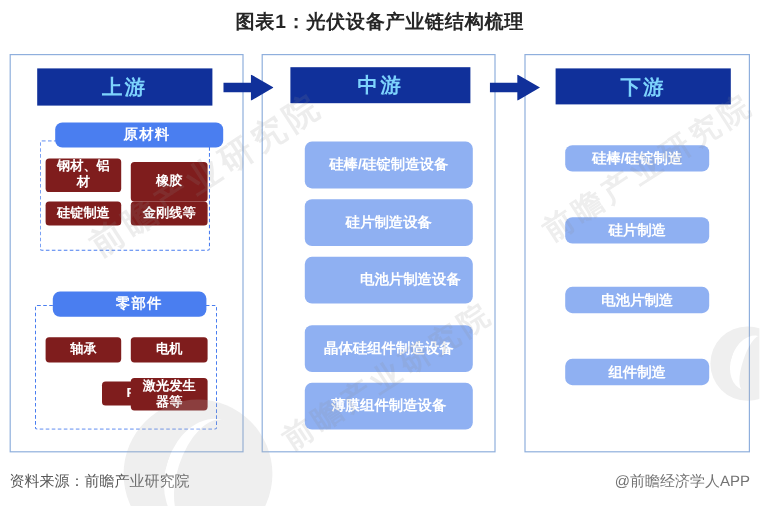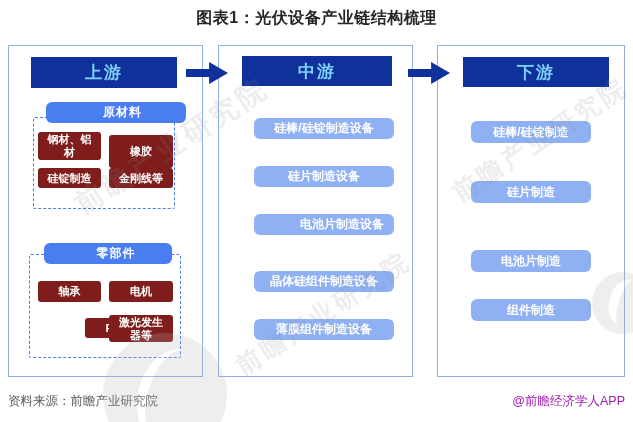--- a/index.html
+++ b/index.html
@@ -43,31 +43,31 @@
   }
   .u-c1 { left:29px;  top:86px;  width:63px; height:28px; }
   .u-c2 { left:100px; top:89px;  width:64px; height:33px; }
   .u-c3 { left:29px;  top:122px; width:63px; height:20px; }
   .u-c4 { left:100px; top:122px; width:64px; height:20px; }
   .u-c5 { left:29px;  top:235px; width:63px; height:21px; }
   .u-c6 { left:100px; top:235px; width:64px; height:21px; }
   .u-c7 { left:29px;  top:272px; width:63px; height:20px;margin-left:47px; }
   .u-c8 { left:100px; top:269px; width:64px; height:27px; }
   .chip.light { background:#8fb0f2; font-size:12px; border-radius:6px; }
-  .m-c { left:35px; width:140px; height:21px; }
+  .m-c { left:35px; width:140px; height:39px; }
   .m-1 { top:72px; } .m-2 { top:120px; } .m-3 { top:168px;padding-left:42px; } .m-4 { top:225px; } .m-5 { top:273px; }
   .d-c { left:33px; width:120px; height:22px; }
-  .d-1 { top:75px;text-align:right; } .d-2 { top:135px; } .d-3 { top:204px; } .d-4 { top:253px; }
+  .d-1 { top:75px;text-align:right; } .d-2 { top:135px; } .d-3 { top:193px; } .d-4 { top:253px; }
   .arrow {
     position:absolute; top:62px; width:42px; height:22px; background:#10309a; z-index:5;
     clip-path:polygon(0% 32%, 55% 32%, 55% 0%, 100% 50%, 55% 100%, 55% 68%, 0% 68%);
   }
   .arrow1 { left:186px; } .arrow2 { left:408px; }
   .footer-src   { position:absolute; left:8px;  top:393px; font-size:12.5px; color:#595959; }
-  .footer-brand { position:absolute; right:8px; top:393px; font-size:12.5px; color:#a21caf; }
+  .footer-brand { position:absolute; right:8px; top:393px; font-size:12.5px; color:#737373; }
   .wm { position:absolute; z-index:6; pointer-events:none; }
   .wm-text {
     color:#8a8a8a; opacity:.15; font-size:28px; font-weight:700; letter-spacing:4px;
     white-space:nowrap; transform:rotate(-33deg); transform-origin:left center;
   }
   .wm-t1 { left:78px;  top:188px; }
   .wm-t2 { left:455px; top:178px; font-size:25px; }
   .wm-t3 { left:238px; top:352px; font-size:25px; }
   .wm-circle { border-radius:50%; background:#b5b5b5; opacity:.22; overflow:hidden; }
   .wm-c1 { left:103px; top:333px; width:124px; height:124px; }

